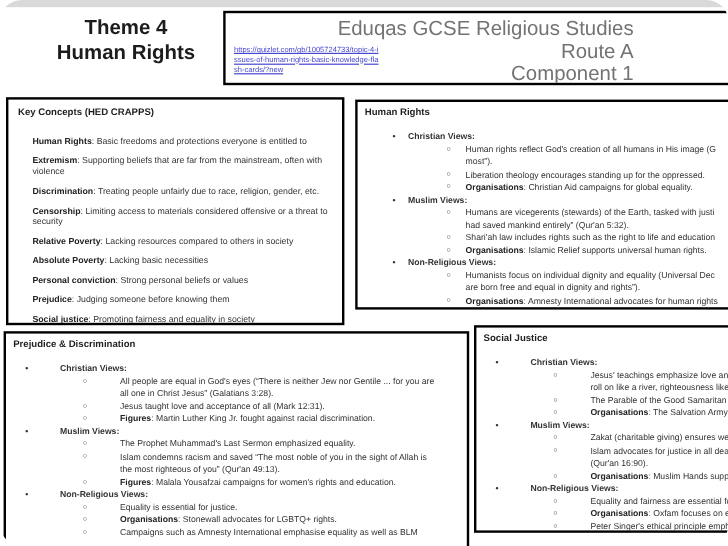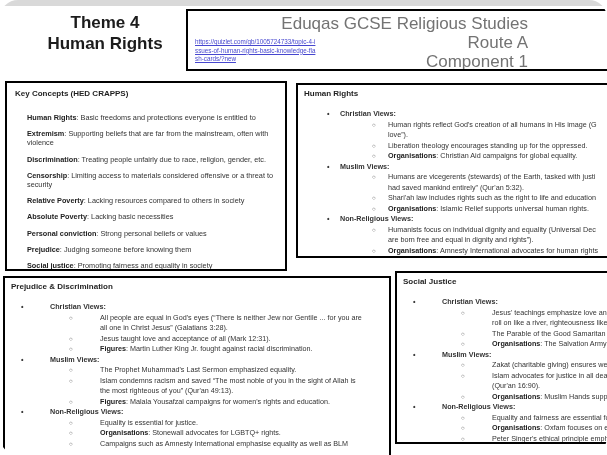--- a/index.html
+++ b/index.html
@@ -78,21 +78,21 @@
         <div class="row term"><b>Prejudice</b><span>: Judging someone before knowing them</span></div>
         <div class="row term"><b>Social justice</b><span>: Promoting fairness and equality in society</span></div>
       </div>
   </div>
 
   <div id="box-hr" class="box views">
     <div class="box-title">Human Rights</div>
     <div>
         <div class="row section"><span class="mk dot">•</span><span>Christian Views:</span></div>
         <div class="row item"><span class="mk circ">○</span><span>Human rights reflect God's creation of all humans in His image (G</span></div>
-        <div class="row cont"><span>love”).</span></div>
+        <div class="row cont"><span>most”).</span></div>
         <div class="row item"><span class="mk circ">○</span><span>Liberation theology encourages standing up for the oppressed.</span></div>
         <div class="row item"><span class="mk circ">○</span><b>Organisations</b><span>: Christian Aid campaigns for global equality.</span></div>
         <div class="row section"><span class="mk dot">•</span><span>Muslim Views:</span></div>
         <div class="row item"><span class="mk circ">○</span><span>Humans are vicegerents (stewards) of the Earth, tasked with justi</span></div>
         <div class="row cont"><span>had saved mankind entirely” (Qur'an 5:32).</span></div>
         <div class="row item"><span class="mk circ">○</span><span>Shari'ah law includes rights such as the right to life and education</span></div>
         <div class="row item"><span class="mk circ">○</span><b>Organisations</b><span>: Islamic Relief supports universal human rights.</span></div>
         <div class="row section"><span class="mk dot">•</span><span>Non-Religious Views:</span></div>
         <div class="row item"><span class="mk circ">○</span><span>Humanists focus on individual dignity and equality (Universal Dec</span></div>
         <div class="row cont"><span>are born free and equal in dignity and rights”).</span></div>

